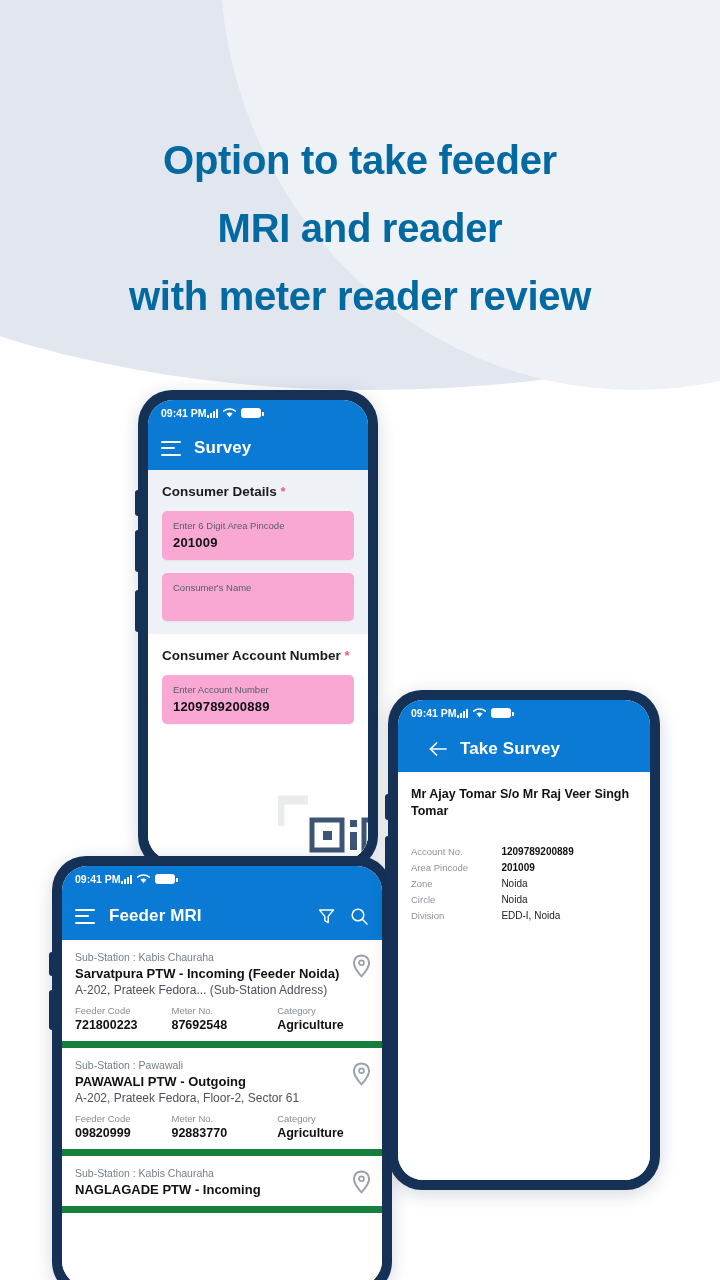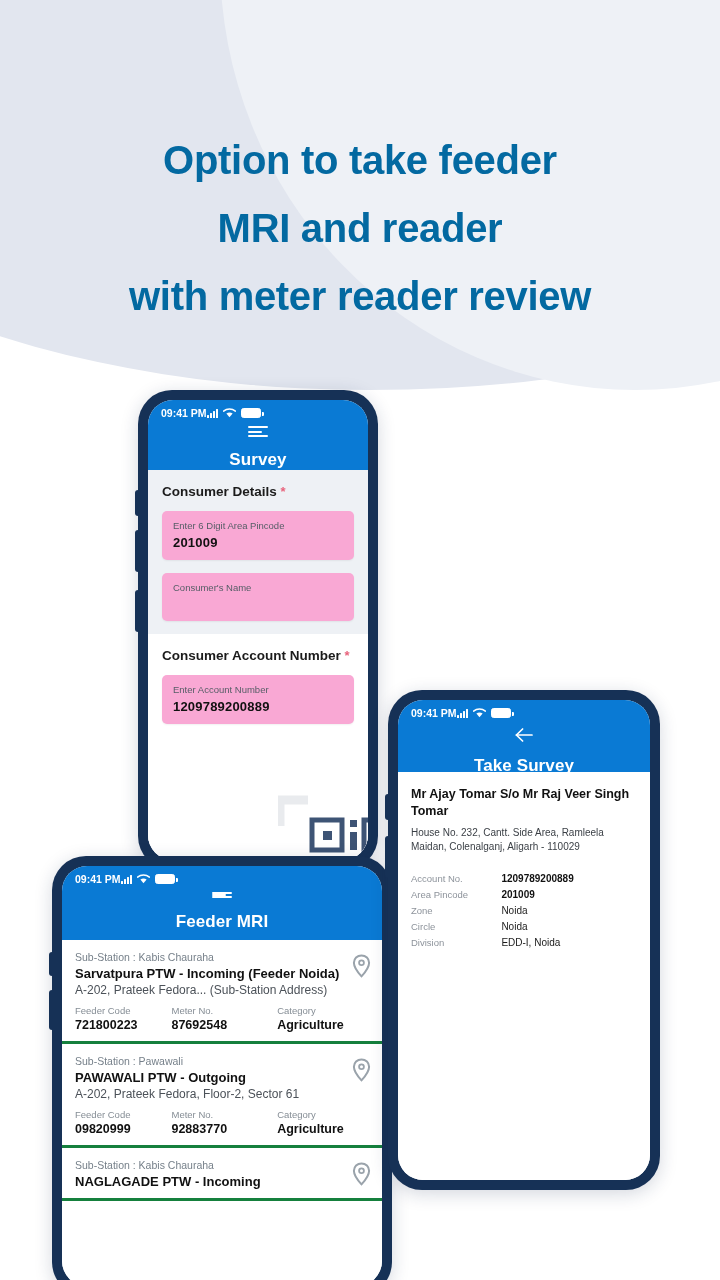--- a/index.html
+++ b/index.html
@@ -119,21 +119,20 @@
     background: #fff;
     border-radius: 0 1px 1px 0;
   }
 
   
   .appbar {
     background: #0a7ad4;
     display: flex;
     align-items: center;
     color: #fff;
-    flex-direction: column;
   }
   .appbar-title { font-size: 17px; font-weight: bold; letter-spacing: 0.1px; }
   .appbar-spacer { flex: 1; }
 
   .ico-hamburger { width: 20px; height: 15px; display: flex; flex-direction: column; justify-content: space-between; }
   .ico-hamburger i { height: 2px; background: #fff; border-radius: 1px; display: block; }
   .ico-hamburger i:nth-child(1) { width: 100%; }
   .ico-hamburger i:nth-child(2) { width: 72%; }
   .ico-hamburger i:nth-child(3) { width: 100%; }
 
@@ -174,36 +173,36 @@
   
   #phone-take {
     left: 388px; top: 690px;
     width: 272px; height: 500px;
     z-index: 4;
   }
   .take-body { background: #fff; height: 100%; display: flex; flex-direction: column; }
   .take-content { padding: 14px 13px 0 13px; flex: 1; }
   .cons-name { font-size: 12.5px; font-weight: bold; color: #111; line-height: 17px; }
   .cons-addr { font-size: 10px; color: #3a3f45; line-height: 14px; margin-top: 6px; }
-  .kv-table { margin-top: 16px; width: 100%; border-collapse: collapse; }
+  .kv-table { margin-top: 23px; width: 100%; border-collapse: collapse; }
   .kv-table td { padding: 2.5px 0; vertical-align: top; }
   .kv-k { font-size: 9.5px; color: #8d939b; width: 40%; }
   .kv-v { font-size: 10px; color: #1b1b1b; }
   .kv-v.bold { font-weight: bold; color: #111; }
 
   
   #phone-feeder {
     left: 52px; top: 856px;
     width: 340px; height: 440px;
     z-index: 3;
   }
   .feeder-body { background: #fff; height: 100%; overflow: hidden; }
   .feeder-card {
     padding: 11px 13px 9px 13px;
-    border-bottom: 3px solid #15803d;
+    border-bottom: 7px solid #15803d;
     position: relative;
   }
   .fc-sub { font-size: 10.5px; color: #76808a; }
   .fc-name { font-size: 13px; font-weight: bold; color: #111; margin-top: 3px; }
   .fc-addr { font-size: 12px; color: #4b5158; margin-top: 2px; }
   .fc-meta { display: flex; margin-top: 8px; }
   .fc-col { flex: 1; }
   .fc-col:nth-child(1) { flex: 1.05; }
   .fc-col:nth-child(2) { flex: 1.15; }
   .fc-k { font-size: 9.5px; color: #858d95; }
@@ -439,34 +438,33 @@
         <span class="ico-wifi">
           <svg width="13" height="10" viewBox="0 0 13 10">
               <path d="M6.5 9.2 L3.4 5.6 A5 5 0 0 1 9.6 5.6 Z" fill="#fff"></path>
               <path d="M0.6 3.1 A9 9 0 0 1 12.4 3.1" stroke="#fff" stroke-width="1.5" fill="none" stroke-linecap="round"></path>
             </svg>
         </span>
         <span class="ico-battery"></span>
       </span>
     </div>
 
-    <div class="appbar" style="height:46px;padding:0 13px;gap:12px;text-align:right;">
+    <div class="appbar" style="height:46px;padding:0 30px;gap:12px;text-align:right;">
       <span class="ico-back">
         <svg width="20" height="18" viewBox="0 0 20 18">
             <line x1="2.4" y1="9" x2="18" y2="9" stroke="#fff" stroke-width="1.7" stroke-linecap="round"></line>
             <polyline points="8.6,3 2.4,9 8.6,15" fill="none" stroke="#fff" stroke-width="1.7" stroke-linecap="round" stroke-linejoin="round"></polyline>
           </svg>
       </span>
       <span class="appbar-title">Take Survey</span>
     </div>
 
     <div class="take-body">
       <div class="take-content">
         <div class="cons-name">Mr Ajay Tomar S/o Mr Raj Veer Singh Tomar</div>
-        <div class="cons-addr">House No. 232, Cantt. Side Area, Ramleela Maidan, Colenalganj, Aligarh - 110029</div>
 
         <table class="kv-table">
           <tbody>
               <tr>
             <td class="kv-k">Account No.</td>
             <td class="kv-v bold">1209789200889</td>
           </tr>
           <tr>
             <td class="kv-k">Area Pincode</td>
             <td class="kv-v bold">201009</td>

